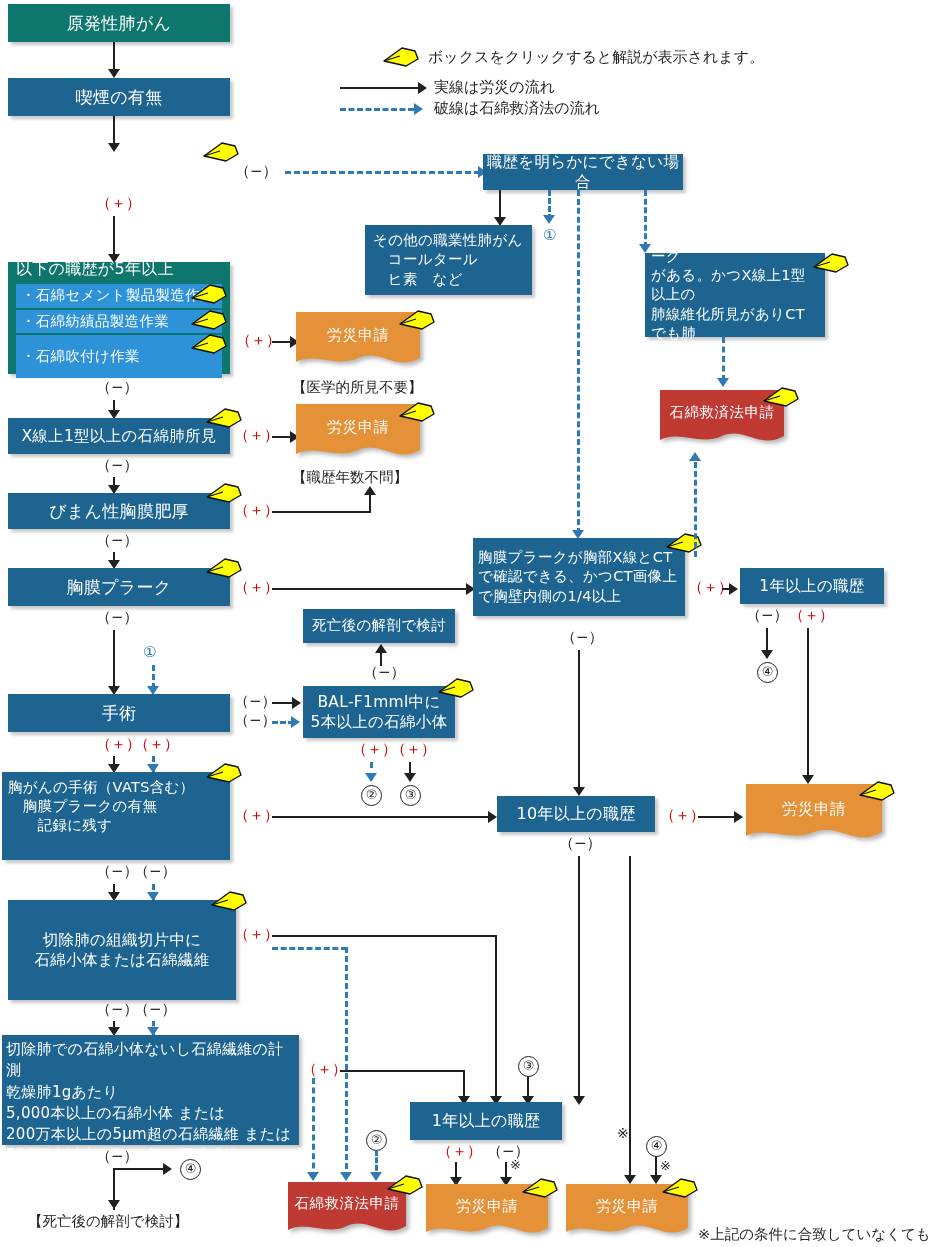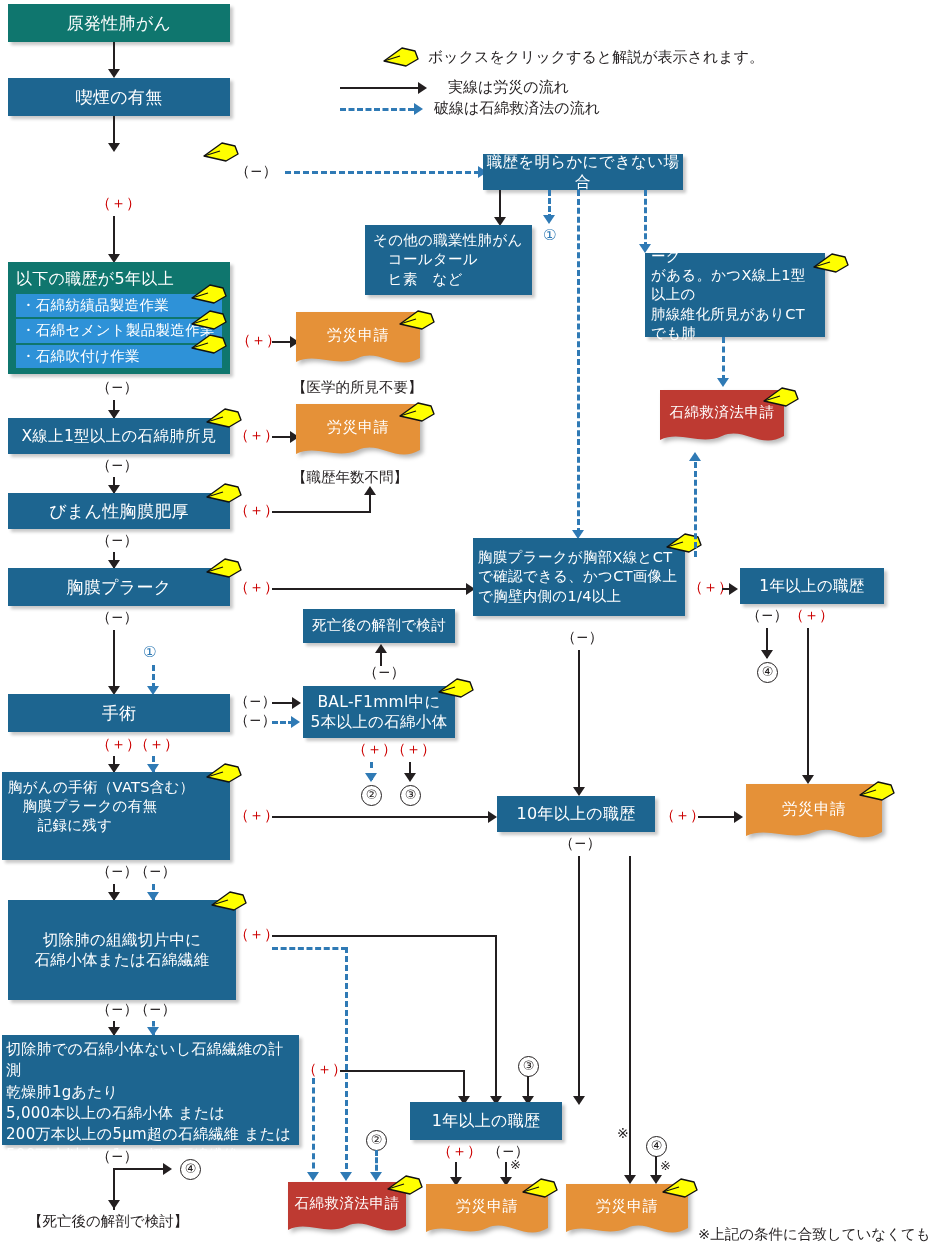--- a/index.html
+++ b/index.html
@@ -151,21 +151,21 @@
   <div class="cursor" style="left:382px;top:44px;">
     <svg viewBox="0 0 40 26">
         <path d="M2 17 L20 4 L33 7 L36 15 L24 22 Z" fill="#ffff00" stroke="#111" stroke-width="1.4" stroke-linejoin="round"></path>
         <path d="M2 17 L18 12" stroke="#111" stroke-width="1.3" fill="none"></path>
       </svg>
   </div>
   <div class="lbl" style="left:428px;top:48px;font-size:15px;">ボックスをクリックすると解説が表示されます。</div>
 
   <div class="legend-solid" style="left:340px;top:87px;width:78px;"></div>
   <div class="arrow right" style="left:418px;top:82px;"></div>
-  <div class="lbl" style="left:448px;top:78px;">実線は労災の流れ</div>
+  <div class="lbl" style="left:434px;top:78px;">実線は労災の流れ</div>
 
   <div class="legend-dash" style="left:340px;top:108px;width:74px;"></div>
   <div class="darrow right" style="left:414px;top:103px;"></div>
   <div class="lbl" style="left:434px;top:99px;">破線は石綿救済法の流れ</div>
 
   <div class="node navy" style="left:8px;top:4px;width:222px;height:38px;font-size:17px;">
     <span>原発性肺がん</span>
   </div>
   <div class="ln v" style="left:113px;top:42px;height:30px;"></div>
   <div class="arrow down" style="left:108px;top:69px;"></div>
@@ -186,23 +186,23 @@
   <div class="lbl" style="left:235px;top:162px;">（−）</div>
   <div class="dln h" style="left:285px;top:171px;width:195px;"></div>
   <div class="darrow right" style="left:478px;top:166px;"></div>
 
   <div class="lbl plus" style="left:96px;top:194px;">（＋）</div>
   <div class="ln v" style="left:113px;top:216px;height:45px;"></div>
   <div class="arrow down" style="left:108px;top:254px;"></div>
 
   <div class="node navy lefttext" style="left:8px;top:262px;width:222px;height:112px;font-size:16px;padding:6px 8px;">
     <span style="display:block;width:100%;margin-bottom:5px;">以下の職歴が5年以上</span>
+    <span class="lightblue" style="display:block;width:100%;box-sizing:border-box;padding:2px 5px;font-size:14.5px;margin-bottom:2px;">・石綿セメント製品製造作業</span>
     <span class="lightblue" style="display:block;width:100%;box-sizing:border-box;padding:2px 5px;font-size:14.5px;margin-bottom:2px;">・石綿紡績品製造作業</span>
-    <span class="lightblue" style="display:block;width:100%;box-sizing:border-box;padding:2px 5px;font-size:14.5px;margin-bottom:2px;">・石綿セメント製品製造作業</span>
-    <span class="lightblue" style="display:block;width:100%;box-sizing:border-box;padding:2px 5px;font-size:14.5px;">・石綿吹付け作業</span>
+    <span class="lightblue" style="display:block;width:100%;box-sizing:border-box;padding:12px 5px;font-size:14.5px;">・石綿吹付け作業</span>
   </div>
   <div class="cursor" style="left:190px;top:281px;">
     <svg viewBox="0 0 40 26">
         <path d="M2 17 L20 4 L33 7 L36 15 L24 22 Z" fill="#ffff00" stroke="#111" stroke-width="1.4" stroke-linejoin="round"></path>
         <path d="M2 17 L18 12" stroke="#111" stroke-width="1.3" fill="none"></path>
       </svg>
   </div>
   <div class="cursor" style="left:190px;top:307px;">
     <svg viewBox="0 0 40 26">
         <path d="M2 17 L20 4 L33 7 L36 15 L24 22 Z" fill="#ffff00" stroke="#111" stroke-width="1.4" stroke-linejoin="round"></path>

